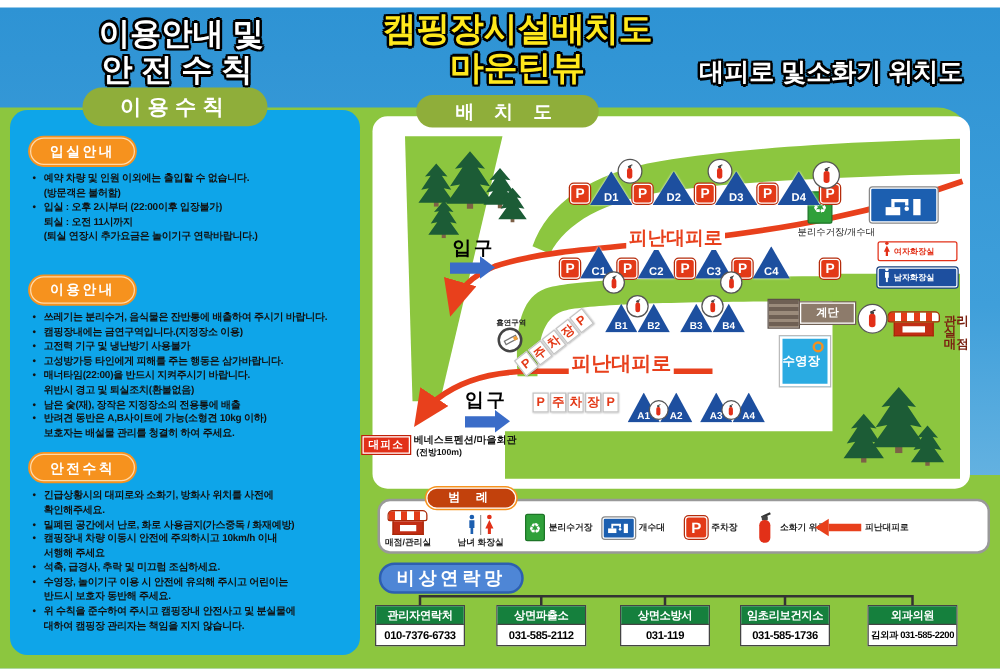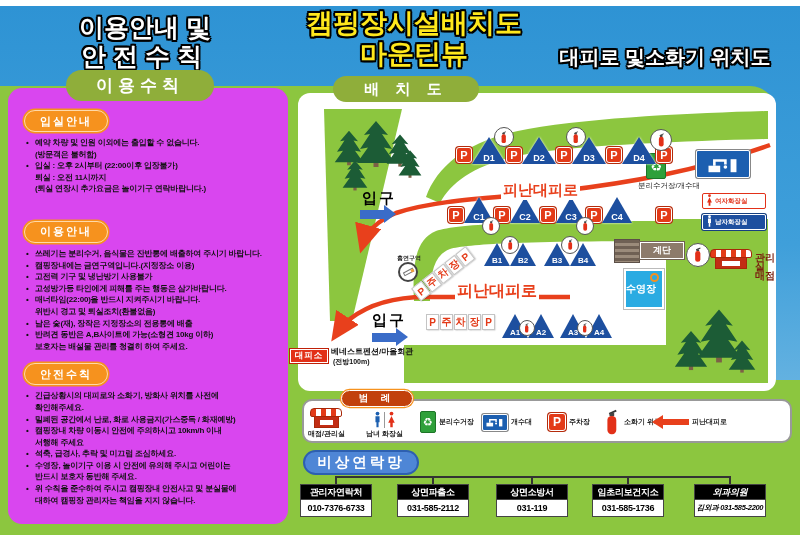--- a/index.html
+++ b/index.html
@@ -9,21 +9,21 @@
          background:linear-gradient(180deg,#2e93d4 0%,#3f9fda 45%,#8cc6e8 100%); }
   .grass-left { position:absolute; left:0; top:86px; width:776px; height:449px; background:#8cc63f; border-top-right-radius:26px; }
   .grass-right { position:absolute; left:776px; top:380px; width:24px; height:155px; background:#8cc63f; }
 
   
   .title { position:absolute; font-weight:800; text-align:center; }
   .outline-w { color:#fff; text-shadow:2px 0 0 #000,-2px 0 0 #000,0 2px 0 #000,0 -2px 0 #000,1.6px 1.6px 0 #000,-1.6px 1.6px 0 #000,1.6px -1.6px 0 #000,-1.6px -1.6px 0 #000; }
   .outline-y { color:#ffe81c; text-shadow:2px 0 0 #000,-2px 0 0 #000,0 2px 0 #000,0 -2px 0 #000,1.6px 1.6px 0 #000,-1.6px 1.6px 0 #000,1.6px -1.6px 0 #000,-1.6px -1.6px 0 #000; }
 
   
-  .rules-panel { position:absolute; left:8px; top:88px; width:280px; height:436px; background:#d946ef; border-radius:14px; }
+  .rules-panel { position:absolute; left:8px; top:88px; width:280px; height:436px; background:#0ea5e9; border-radius:14px; }
   .map-panel { position:absolute; left:298px; top:93px; width:478px; height:298px; background:#fff; border-radius:12px; }
   .legend-panel { position:absolute; left:302px; top:399px; width:490px; height:44px; background:#fff; border:2px solid #999; border-radius:10px; }
 
   .green-cap { position:absolute; background:#8fae3a; color:#fff; font-weight:800; display:flex; align-items:center; justify-content:center; z-index:4; }
   .sec-cap { display:inline-flex; align-items:center; justify-content:center; background:#f6921e; color:#fff; border:1.3px solid #ffd9a8; box-shadow:0 0 0 1.5px #f6921e; border-radius:11px; font-weight:800; font-size:11px; letter-spacing:2px; padding:2.5px 15px; margin-left:16px; }
 
   .rule-section { }
   .rule-lines { margin:5px 8px 0 18px; }
   .rule-line { display:flex; font-size:8px; font-weight:700; line-height:11.6px; color:#111; letter-spacing:-0.2px; }
   .rule-line .dot { width:9px; flex:none; text-align:left; }
@@ -81,21 +81,21 @@
   .evarrow { display:flex; align-items:center; }
   .evarrow .head { width:0;height:0;border-top:7px solid transparent;border-bottom:7px solid transparent;border-right:11px solid #e8401c; }
   .evarrow .shaft { width:26px; height:6px; background:#e8401c; }
   .pstatic { width:18px;height:18px;background:#e33a18;color:#fff;font-weight:800;font-size:12px;border:1px solid #fff;border-radius:3px;box-shadow:0 0 0 1px #b52c0c;display:flex;align-items:center;justify-content:center; }
   .binstatic { width:16px;height:22px;background:#2fa03a;border:1px solid #1d7527;border-radius:2px;color:#fff;display:flex;align-items:center;justify-content:center;font-size:11px; }
   .sinkstatic { width:26px;height:17px;background:#1c5fb0;border:1.5px solid #fff;box-shadow:0 0 0 1px #888;border-radius:2px;display:flex;align-items:center;justify-content:center; }
 
   
   .emg-cap { position:absolute; left:303px; top:450px; width:116px; height:25px; background:#4e86d6; border:2.5px solid #2d5fb0; border-radius:15px; color:#fff; font-weight:800; font-size:14.5px; display:flex; align-items:center; justify-content:center; letter-spacing:3px; z-index:3; }
   .contact-box { position:absolute; top:484px; width:72px; border:1px solid #444; background:#fff; z-index:3; }
-  .contact-name { height:15px; background:#000000; color:#fff; font-weight:800; font-size:9px; display:flex; align-items:center; justify-content:center; border-bottom:1px solid #444; letter-spacing:-0.3px; white-space:nowrap; }
+  .contact-name { height:15px; background:#15803d; color:#fff; font-weight:800; font-size:9px; display:flex; align-items:center; justify-content:center; border-bottom:1px solid #444; letter-spacing:-0.3px; white-space:nowrap; }
   .contact-phone { height:16px; display:flex; align-items:center; justify-content:center; font-weight:800; color:#000; letter-spacing:-0.3px; white-space:nowrap; }
   .cline { position:absolute; background:#333; z-index:1; }
 </style>
 </head>
 <body>
 
 <div id="page">
   <div class="sky"></div>
   <div class="grass-left"></div>
   <div class="grass-right"></div>
@@ -601,18 +601,18 @@
         <div class="contact-phone" style="font-size: 9px;">031-585-2112</div>
       </div>
       <div class="contact-box" style="left: 496px;">
         <div class="contact-name">상면소방서</div>
         <div class="contact-phone" style="font-size: 9px;">031-119</div>
       </div>
       <div class="contact-box" style="left: 592px;">
         <div class="contact-name">임초리보건지소</div>
         <div class="contact-phone" style="font-size: 9px;">031-585-1736</div>
       </div>
-      <div class="contact-box" style="left: 694px; font-style: italic;">
+      <div class="contact-box" style="left: 694px;">
         <div class="contact-name">외과의원</div>
         <div class="contact-phone" style="font-size: 7.5px;">김외과 031-585-2200</div>
       </div>
     </div>
 </div>
 
 </body></html>

